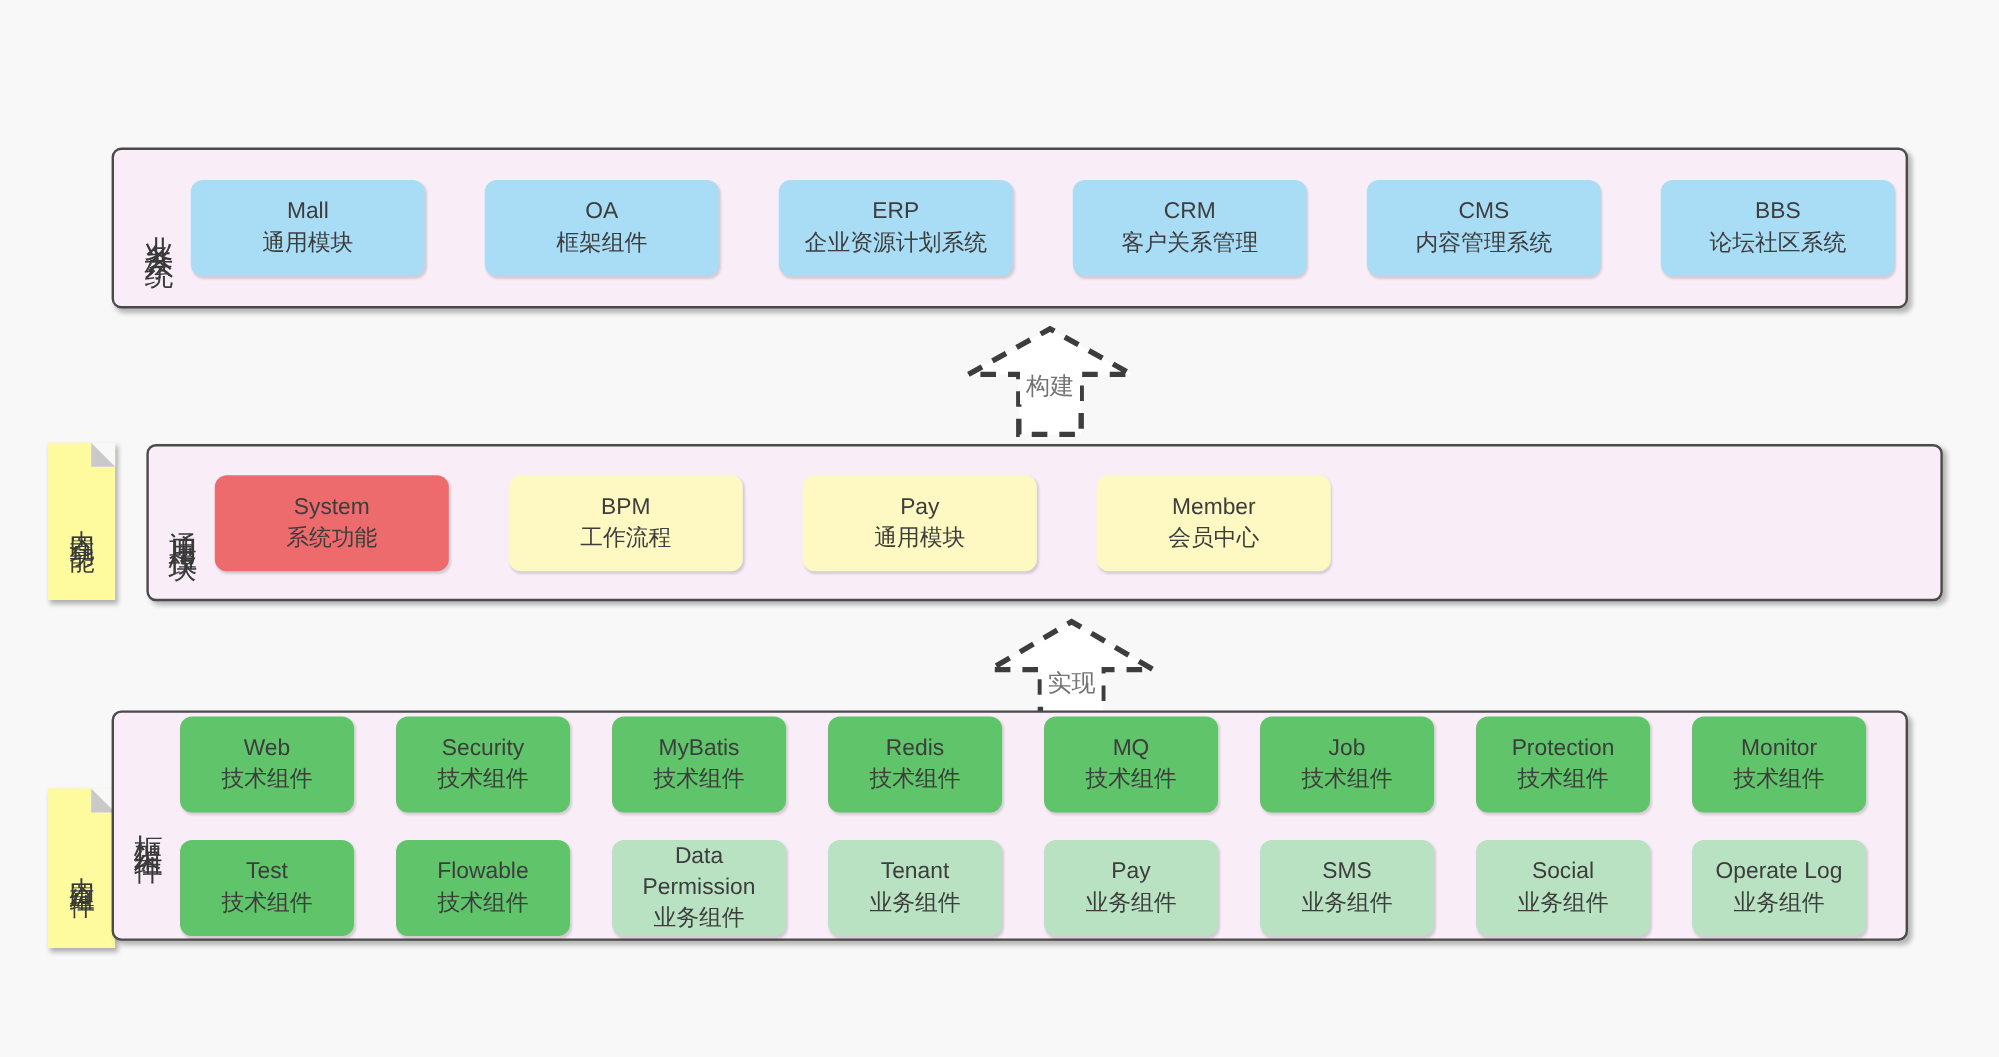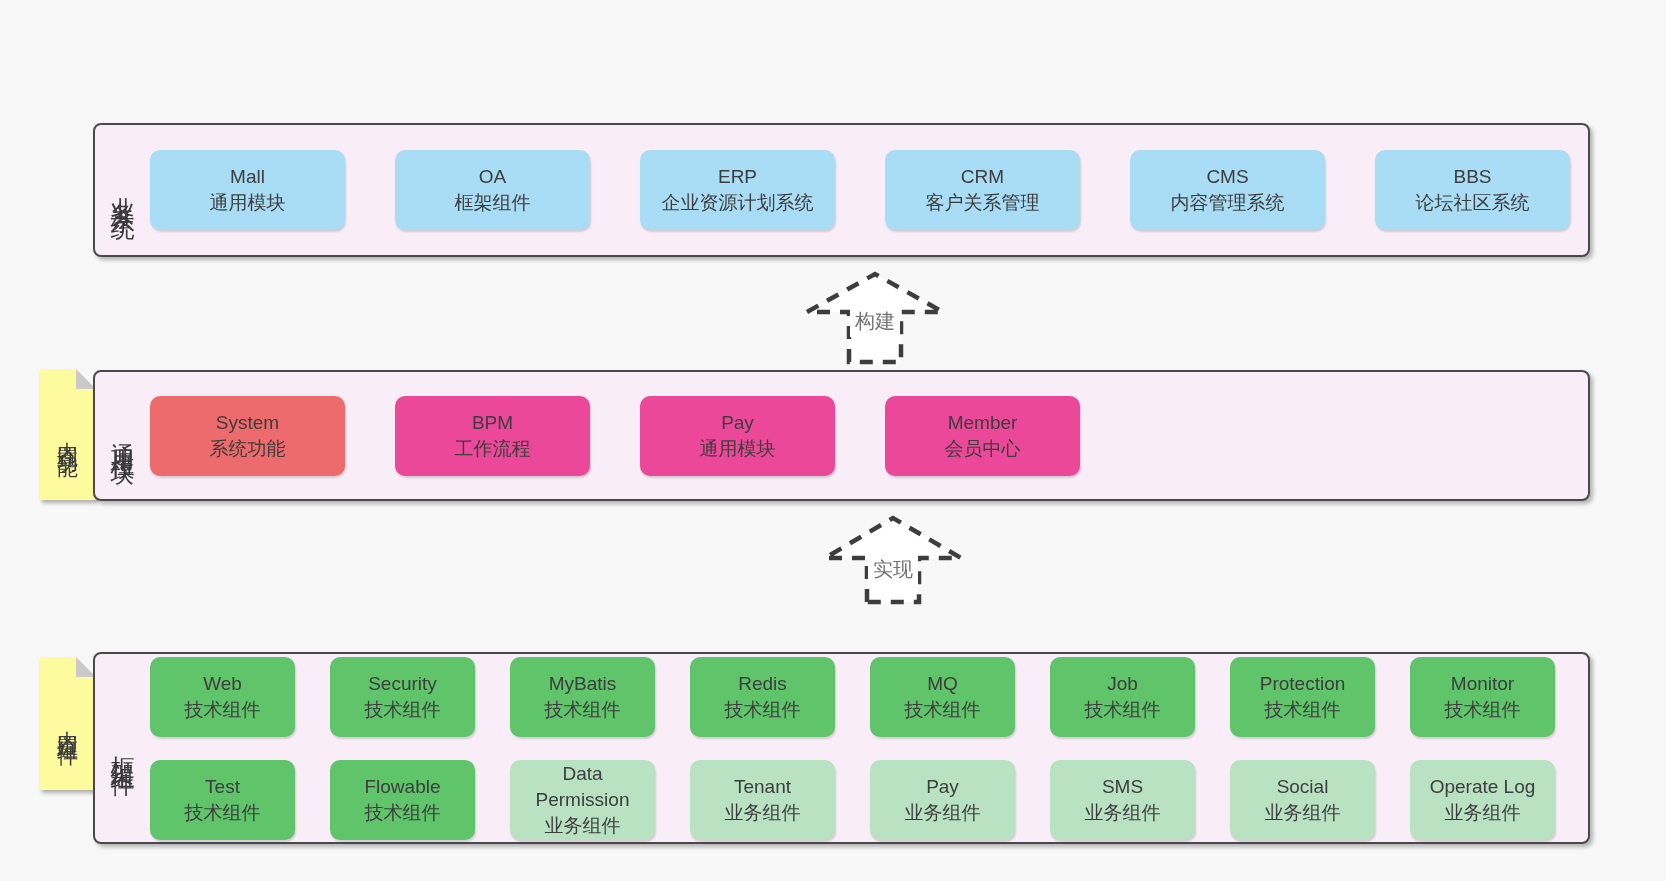--- a/index.html
+++ b/index.html
@@ -18,23 +18,23 @@
     left: 93px;
     width: 1497px;
     background: #f9eef8;
     border: 2px solid #4a4a4a;
     border-radius: 8px;
     box-shadow: 3px 3px 4px rgba(0,0,0,.28);
     display: flex;
     align-items: center;
     z-index: 2;
   }
-  #business-layer  { top: 123px; height: 134px; }
-  #module-layer    { top: 370px; height: 131px; }
-  #component-layer { top: 652px; height: 192px; }
+  #business-layer  { top: 123px; height: 134px; justify-content: center; }
+  #module-layer    { top: 370px; height: 131px; margin-left: 29px; }
+  #component-layer { top: 592px; height: 192px; }
 
   .layer-label {
     flex: 0 0 55px;
     display: flex;
     justify-content: center;
     align-items: center;
   }
   .layer-label span {
     writing-mode: vertical-rl;
     text-orientation: upright;
@@ -60,21 +60,21 @@
     text-align: center;
     font-size: 19px;
     line-height: 26px;
     box-shadow: 1px 2px 2px rgba(0,0,0,.15);
     padding: 2px 6px;
   }
   .w6 { width: 195px; }
   .w8 { width: 145px; }
   .blue   { background: #a9dcf5; }
   .red    { background: #ee6b6d; }
-  .pink   { background: #ec4899; border-radius: 10px; }
+  .pink   { background: #fef9c3; border-radius: 10px; }
   .green  { background: #5fc46a; }
   .lgreen { background: #b9e2c2; }
 
   
   .note {
     position: absolute;
     left: 40px;
     width: 56px;
     background: #fdfb9e;
     box-shadow: 2px 3px 4px rgba(0,0,0,.3);

